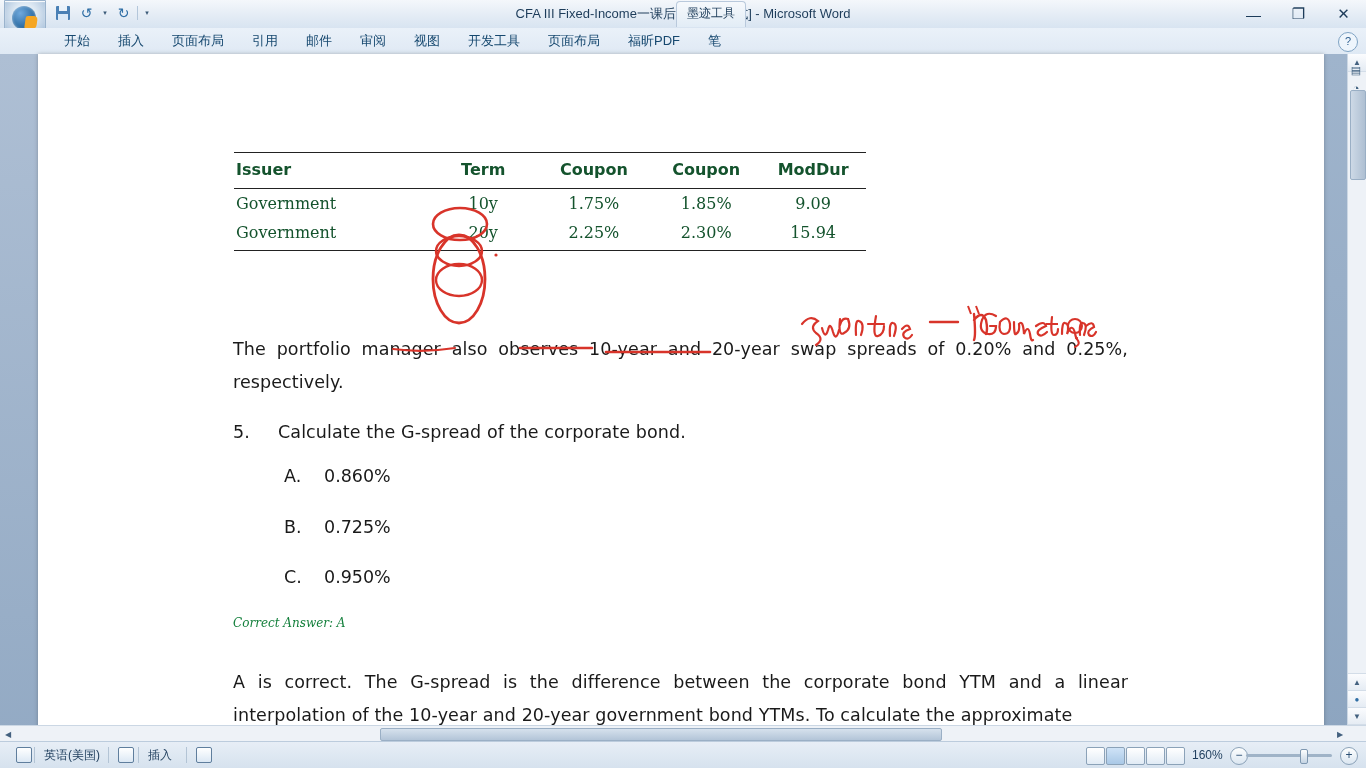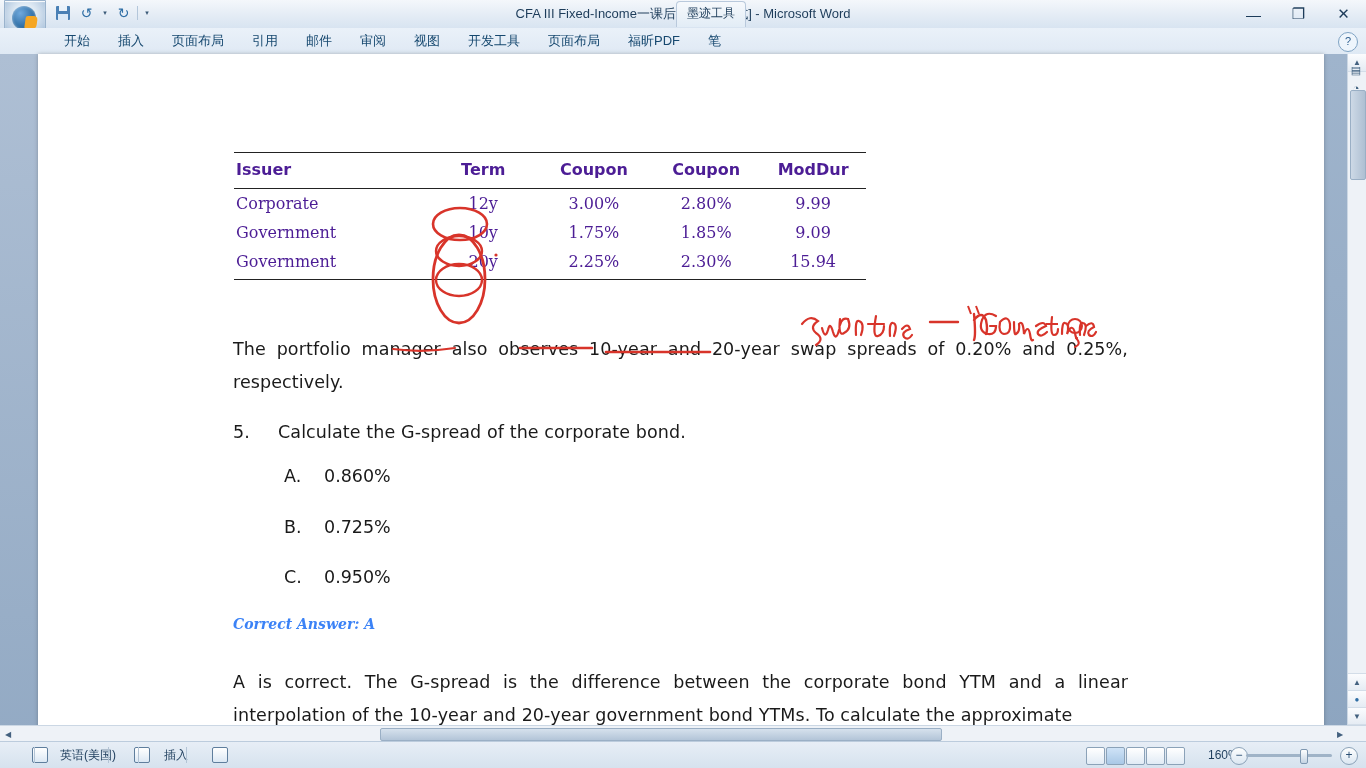--- a/index.html
+++ b/index.html
@@ -207,37 +207,37 @@
   }
   .p-intro { left: 195px; top: 12px; width: 895px; text-align: justify; }
   .p-swap  { left: 195px; top: 279px; width: 895px; text-align: justify; }
   .q-num   { left: 195px; top: 362px; }
   .q-text  { left: 240px; top: 362px; }
   .opt-l   { font-family: "DejaVu Sans", sans-serif; font-size: 17.5px; color:#1a1a1a; position:absolute; }
   .ans-head {
     position: absolute;
     left: 195px; top: 562px;
     font-family: "DejaVu Serif", serif;
-    font-size: 14px;
-    font-weight: bold;
+    font-size: 12px;
+    font-weight: normal;
     font-style: italic;
-    color: #3b82f6;
+    color: #15803d;
   }
   .p-expl { left: 195px; top: 612px; width: 895px; text-align: justify; }
   .p-cut  { left: 195px; top: 678px; width: 895px; color:#2b2b2b; }
 
   
   .bondtable {
     position: absolute;
     left: 196px; top: 98px;
     width: 632px;
     border-collapse: collapse;
     font-family: "DejaVu Serif", serif;
     font-size: 16px;
-    color: #4c1d95;
+    color: #14532d;
   }
   .bondtable th {
     font-family: "DejaVu Sans", sans-serif;
     font-weight: bold;
     font-size: 16px;
     padding: 7px 4px 9px 4px;
     border-top: 1.6px solid #222;
     border-bottom: 1.2px solid #222;
     text-align: center;
   }
@@ -317,21 +317,21 @@
     background: linear-gradient(180deg,#e7eef6 0%, #d6e2ee 100%);
     border-top: 1px solid #bcccdd;
     font-size: 12px;
     color: #1e3d5c;
   }
   .sb-item {
     position: absolute;
     top: 0; height: 26px;
     line-height: 26px;
     padding: 0 6px;
-    display: flex; align-items: center; gap: 5px; margin-left: 16px;
+    display: flex; align-items: center; gap: 5px;
   }
   .sb-sep {
     position: absolute;
     top: 5px; width: 1px; height: 16px; background: #b3c4d5;
   }
   .sb-icon {
     width: 14px; height: 14px;
     display: inline-block;
     border: 1px solid #5f7e9d;
     border-radius: 2px;
@@ -445,27 +445,20 @@
           <thead>
             <tr>
               <th class="left" style="width:205px">Issuer</th>
               <th style="width:105px">Term</th>
               <th style="width:115px">Coupon</th>
               <th style="width:105px">Coupon</th>
               <th style="width:102px">ModDur</th>
             </tr>
           </thead>
           <tbody>
-            <tr>
-              <td class="left">Corporate</td>
-              <td>12y</td>
-              <td>3.00%</td>
-              <td>2.80%</td>
-              <td>9.99</td>
-            </tr>
             <tr>
               <td class="left">Government</td>
               <td>10y</td>
               <td>1.75%</td>
               <td>1.85%</td>
               <td>9.09</td>
             </tr>
             <tr class="last">
               <td class="left">Government</td>
               <td>20y</td>

